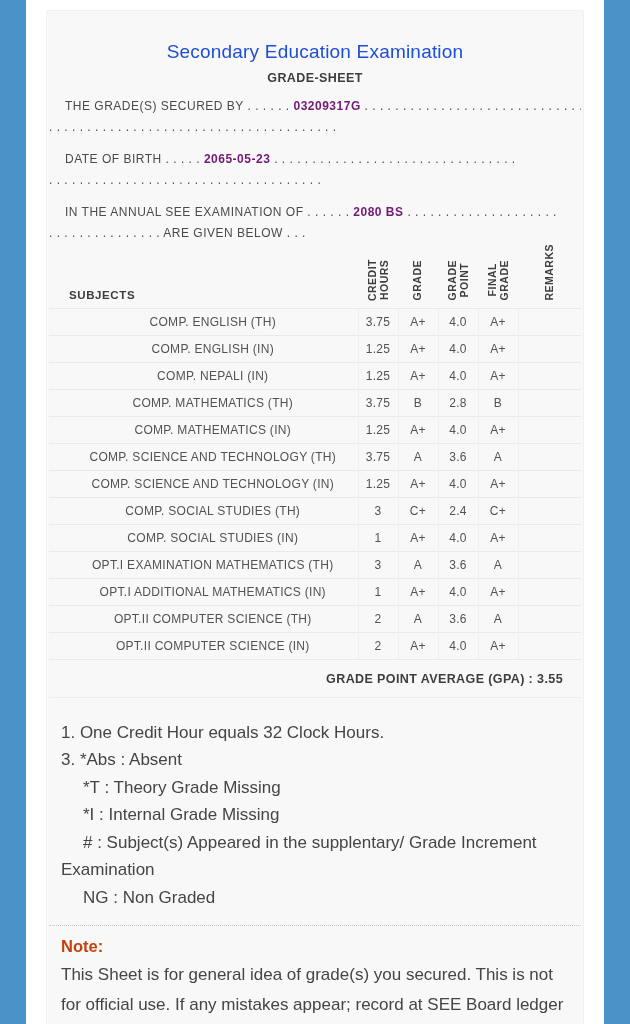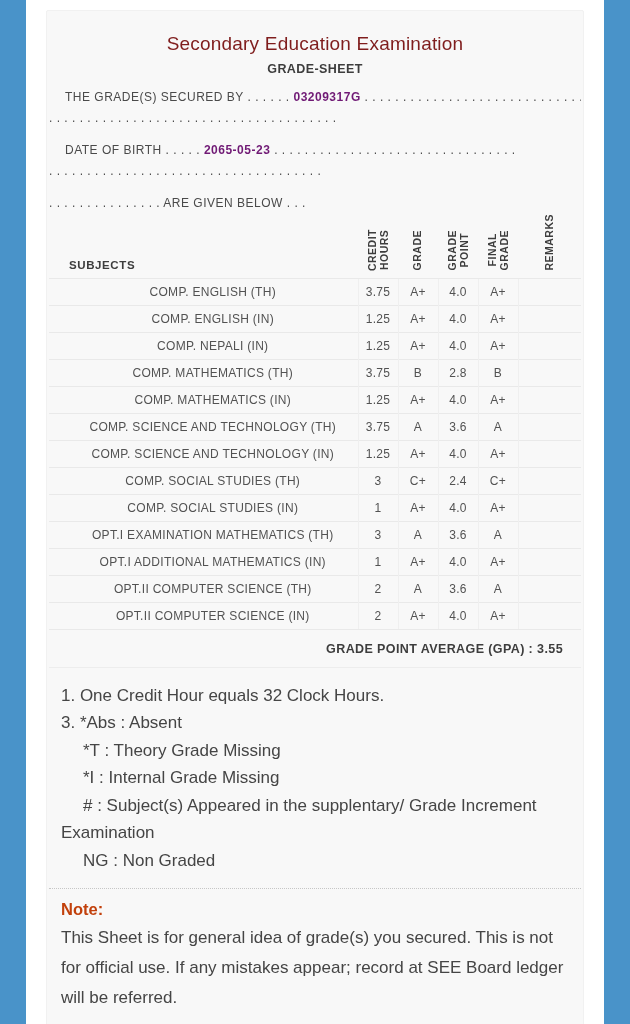--- a/index.html
+++ b/index.html
@@ -8,40 +8,40 @@
     background:#ffffff;
     font-family:"Liberation Sans","DejaVu Sans",sans-serif;
   }
   .bar{position:absolute;top:0;height:1024px;width:26px;background:#4993c9;}
   .bar.left{left:0;} .bar.right{right:0;}
   .card{
     position:absolute;left:46px;right:46px;top:10px;height:1120px;
     background:#f8f8f8;border:1px solid #f1f1f1;border-radius:2px;
     padding:22px 2px 0;box-sizing:border-box;
   }
-  .title{margin:0;text-align:center;color:#7f1d1d;font-size:19px;font-weight:400;letter-spacing:.2px;}
+  .title{margin:8px;text-align:center;color:#1d4ed8;font-size:19px;font-weight:400;letter-spacing:.2px;}
   .subtitle{margin:7px 0 0;text-align:center;color:#3d3d3d;font-size:12.5px;font-weight:700;letter-spacing:.4px;}
   .info{margin-top:11px;color:#4a4a4a;font-size:12px;letter-spacing:.5px;line-height:21px;}
   .info-line{white-space:nowrap;overflow:hidden;}
   .info-line.first{padding-left:16px;}
   .info b{color:#701a75;font-weight:700;}
   table{width:100%;border-collapse:collapse;table-layout:fixed;}
   thead th{vertical-align:bottom;height:44px;padding:0 0 7px;}
   th.subjects-th{text-align:left;padding-left:20px;font-size:11.5px;letter-spacing:.6px;color:#3d3d3d;}
   .rot{
     writing-mode:vertical-rl;transform:rotate(180deg);
     white-space:pre-line;font-size:10.5px;line-height:11.5px;font-weight:700;
     color:#3d3d3d;letter-spacing:.5px;margin:0 auto;
   }
   tbody td{height:24px;font-size:12px;color:#525252;letter-spacing:.3px;border-top:1px solid #e9e9e9;}
   tbody tr:last-child td{border-bottom:1px solid #e9e9e9;}
   td.subject{text-align:center;padding-left:20px;}
   td.val{text-align:center;border-left:1px solid #efefef;}
   .gpa-row{padding:12px 18px 11px;text-align:right;font-weight:700;font-size:12.5px;color:#3d3d3d;letter-spacing:.4px;border-bottom:1px solid #ededed;}
-  .notes{margin-top:14px;padding-left:12px;font-size:17px;color:#454545;}
+  .notes{margin-top:21px;padding-left:12px;font-size:17px;color:#454545;}
   .note-line{line-height:27.5px;}
   .note-line.ind{padding-left:22px;}
   .dotted-sep{margin-top:14px;border-top:1px dotted #c6c6c6;}
   .footer-note{padding:11px 12px 0;}
   .note-label{font-weight:700;font-size:16.5px;color:#c2410c;}
   .note-text{margin-top:4px;font-size:17px;line-height:30px;color:#454545;}
 </style>
 </head>
 <body>
 
@@ -65,20 +65,25 @@
   <div class="info">
     <div class="info-line first">
       <span>DATE OF BIRTH . . . . .</span>
       <b>2065-05-23</b>
       <span>. . . . . . . . . . . . . . . . . . . . . . . . . . . . . . . .</span>
     </div>
     <div class="info-line">. . . . . . . . . . . . . . . . . . . . . . . . . . . . . . . . . . . .</div>
   </div>
 
   <div class="info">
+    <div class="info-line first">
+      <span>IN THE ANNUAL SEE EXAMINATION OF . . . . . .</span>
+      <b>2080 BS</b>
+      <span>. . . . . . . . . . . . . . . . . . . .</span>
+    </div>
     <div class="info-line">. . . . . . . . . . . . . . . ARE GIVEN BELOW . . .</div>
   </div>
 
   <table>
     <colgroup>
       <col style="width:auto">
       <col style="width:40px">
         <col style="width:40px">
         <col style="width:40px">
         <col style="width:40px">

